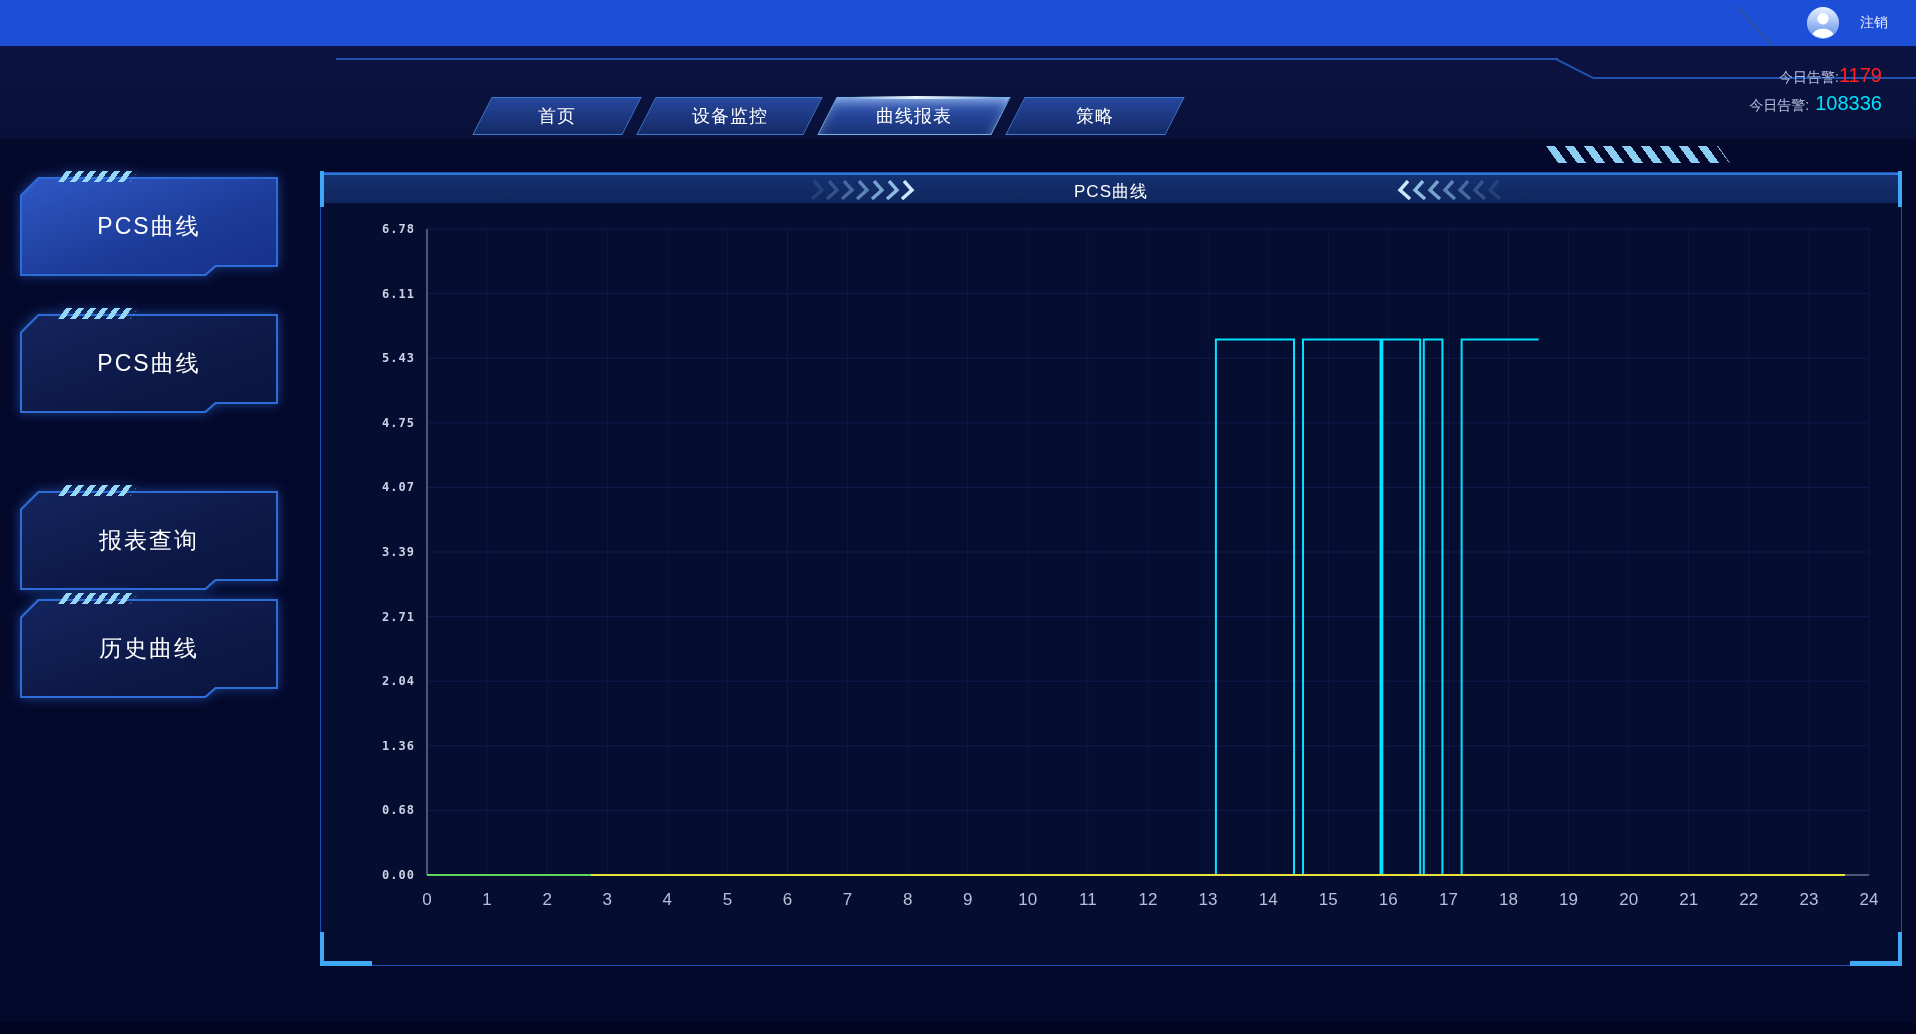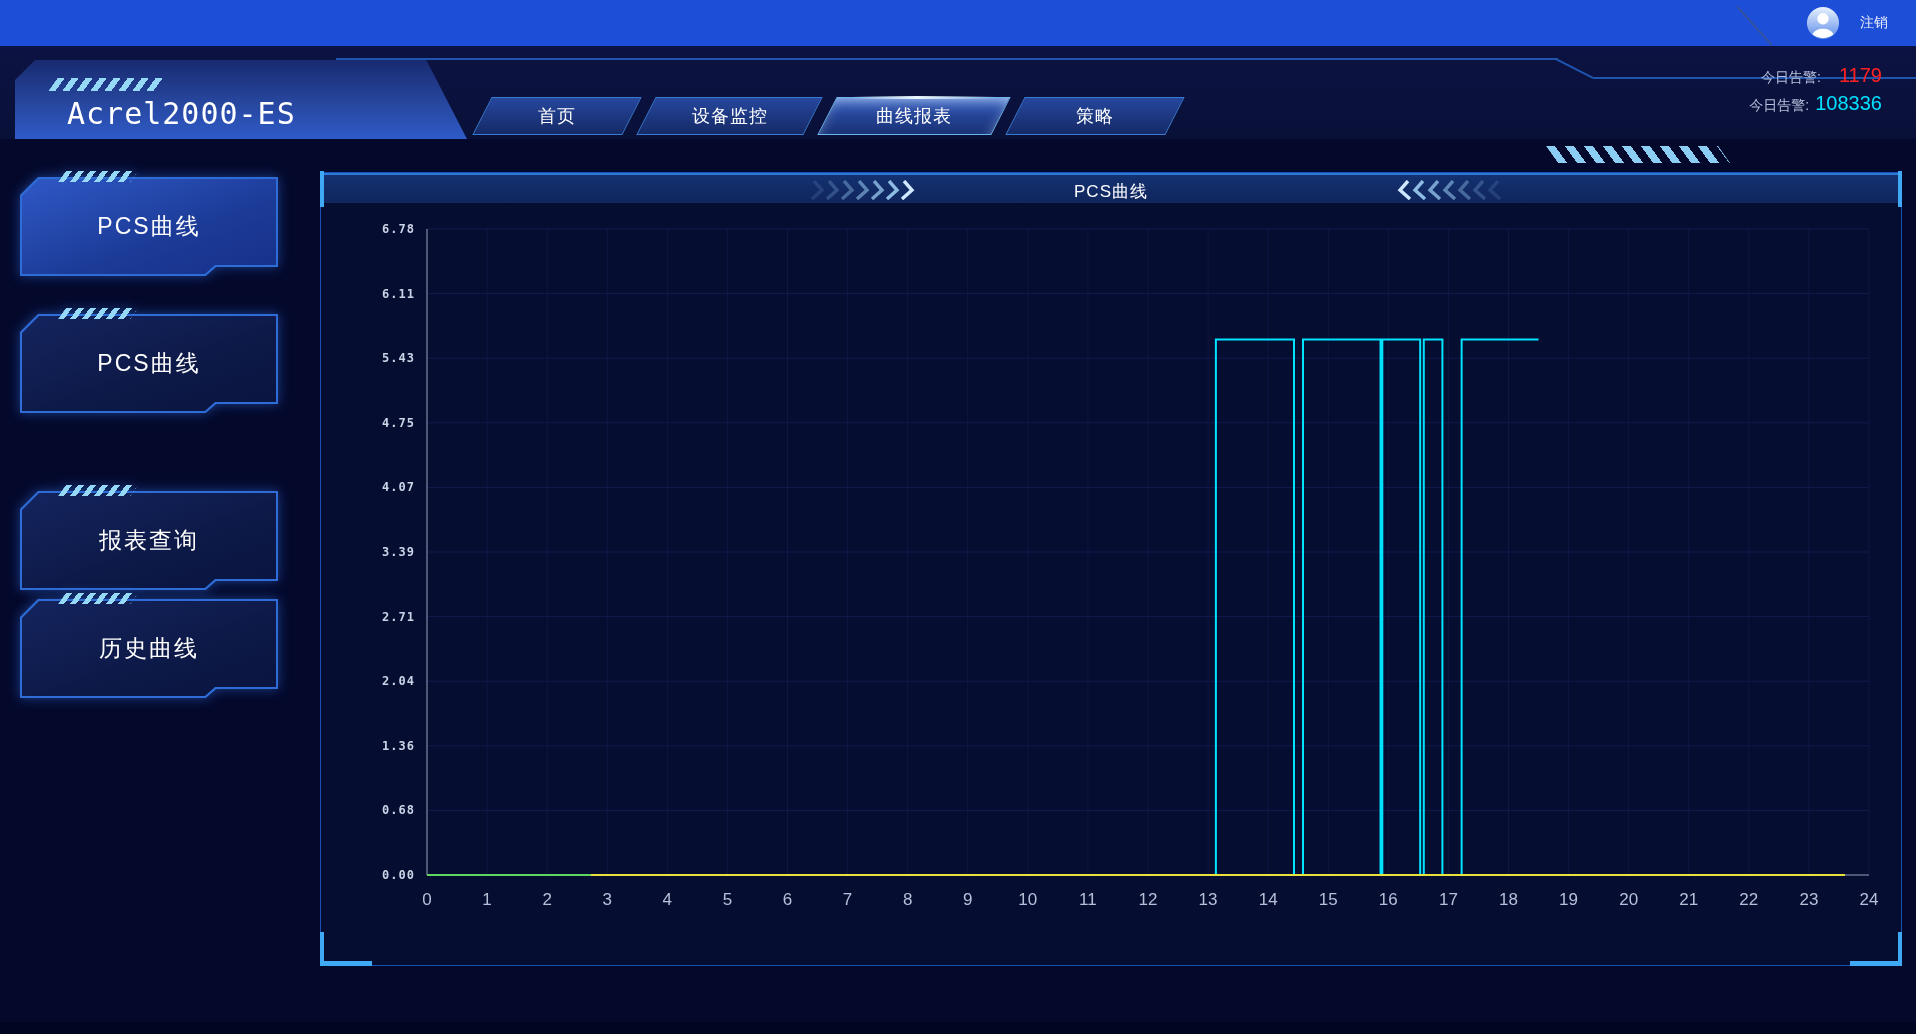--- a/index.html
+++ b/index.html
@@ -35,21 +35,21 @@
          transform:skewX(-27deg); background:linear-gradient(180deg,#27479e,#152a66);
          border:1px solid #3a7bd0; cursor:pointer; position:relative; }
   .tab span { transform:skewX(27deg); font-size:18px; color:#fff; letter-spacing:1px; }
   .tab.active { background:linear-gradient(180deg,#2f55b8,#193275); border-color:#6db4ee;
                 box-shadow:inset 0 8px 14px -7px rgba(200,230,255,.95); }
   .tab.active::before { content:""; position:absolute; left:8%; top:-2px; width:84%; height:3px;
         background:linear-gradient(90deg,rgba(255,255,255,0),#eaf7ff 45%,rgba(255,255,255,0)); }
 
   .alarms { position:absolute; right:34px; top:16px; text-align:right; line-height:26px; }
   .alarm-label { font-size:14px; color:#b6c0dc;margin-top:11px; }
-  .alarm-red   { font-size:20px; color:#ff2121; margin-left:18px; }
+  .alarm-red   { font-size:20px; color:#ff2121; margin-left:0; }
   .alarm-cyan  { font-size:20px; color:#00e0ff; margin-left:6px; }
 
   .hatch-right { position:absolute; left:1552px; top:146px; width:172px; height:17px;
                  background:repeating-linear-gradient(90deg,#8ccdf4 0 9px,transparent 9px 19px);
                  transform:skewX(35deg); }
 
   
   .side-btn { position:absolute; left:20px; width:258px; height:99px; cursor:pointer;
               filter:drop-shadow(0 0 6px rgba(46,108,216,.55)); }
   .side-btn .shape { position:absolute; inset:0; background:#2e6cd8;
@@ -101,24 +101,20 @@
     </svg>
   </div>
   <div class="logout">注销</div>
 </div>
 
 <div class="header">
   <div class="hline1"></div>
   <div class="hline-diag"></div>
   <div class="hline2"></div>
 
-  <div class="logo-plate">
-    <div class="stripes logo-stripes"></div>
-    <div class="logo-text">Acrel2000-ES</div>
-  </div>
 
   <div class="tabs">
       <div class="tab" style="width: 150px;">
         <span>首页</span>
       </div>
       <div class="tab" style="width: 167px;">
         <span>设备监控</span>
       </div>
       <div class="tab active" style="width: 174px;">
         <span>曲线报表</span>

